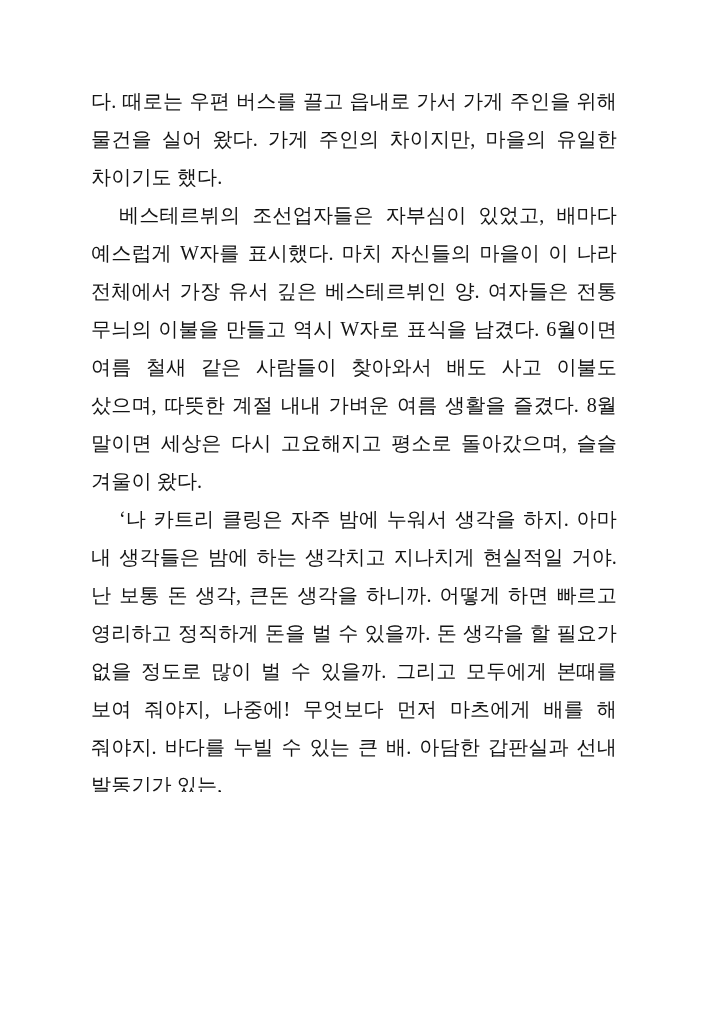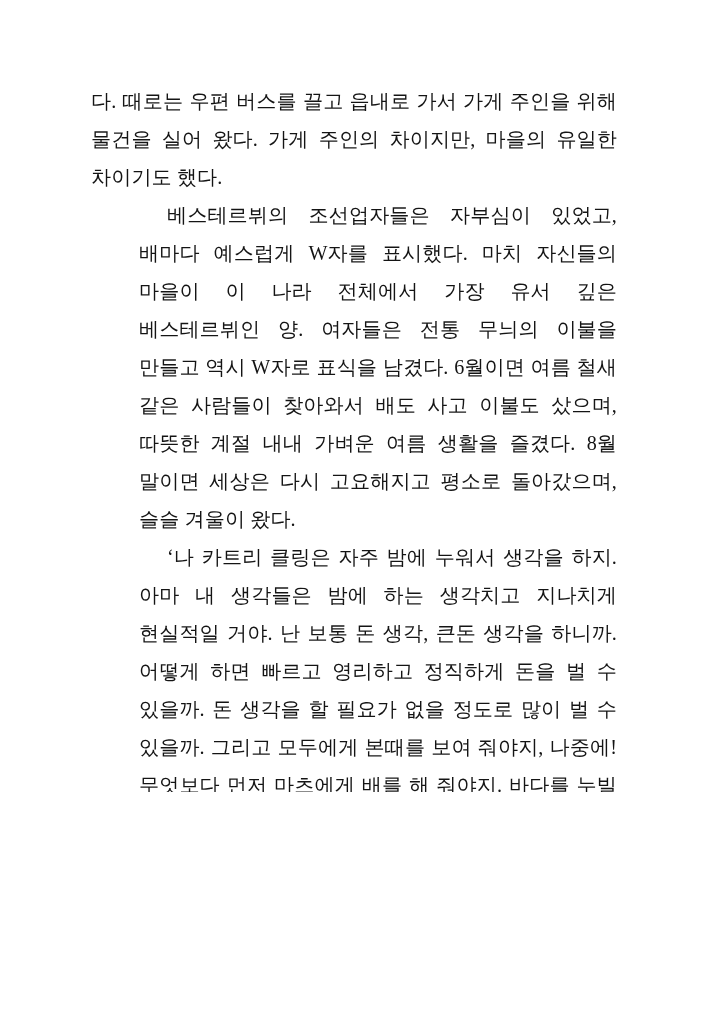--- a/index.html
+++ b/index.html
@@ -44,21 +44,20 @@
   }
 
   
   .para.continuation {
     text-indent: 0;
   }
 
   
   .para.indent {
     text-indent: 28px;
-    margin-left: 48px;
   }
 
   
 
   .page-number {
     position: absolute;
     left: 0;
     right: 0;
     top: 952px;
     text-align: center;

